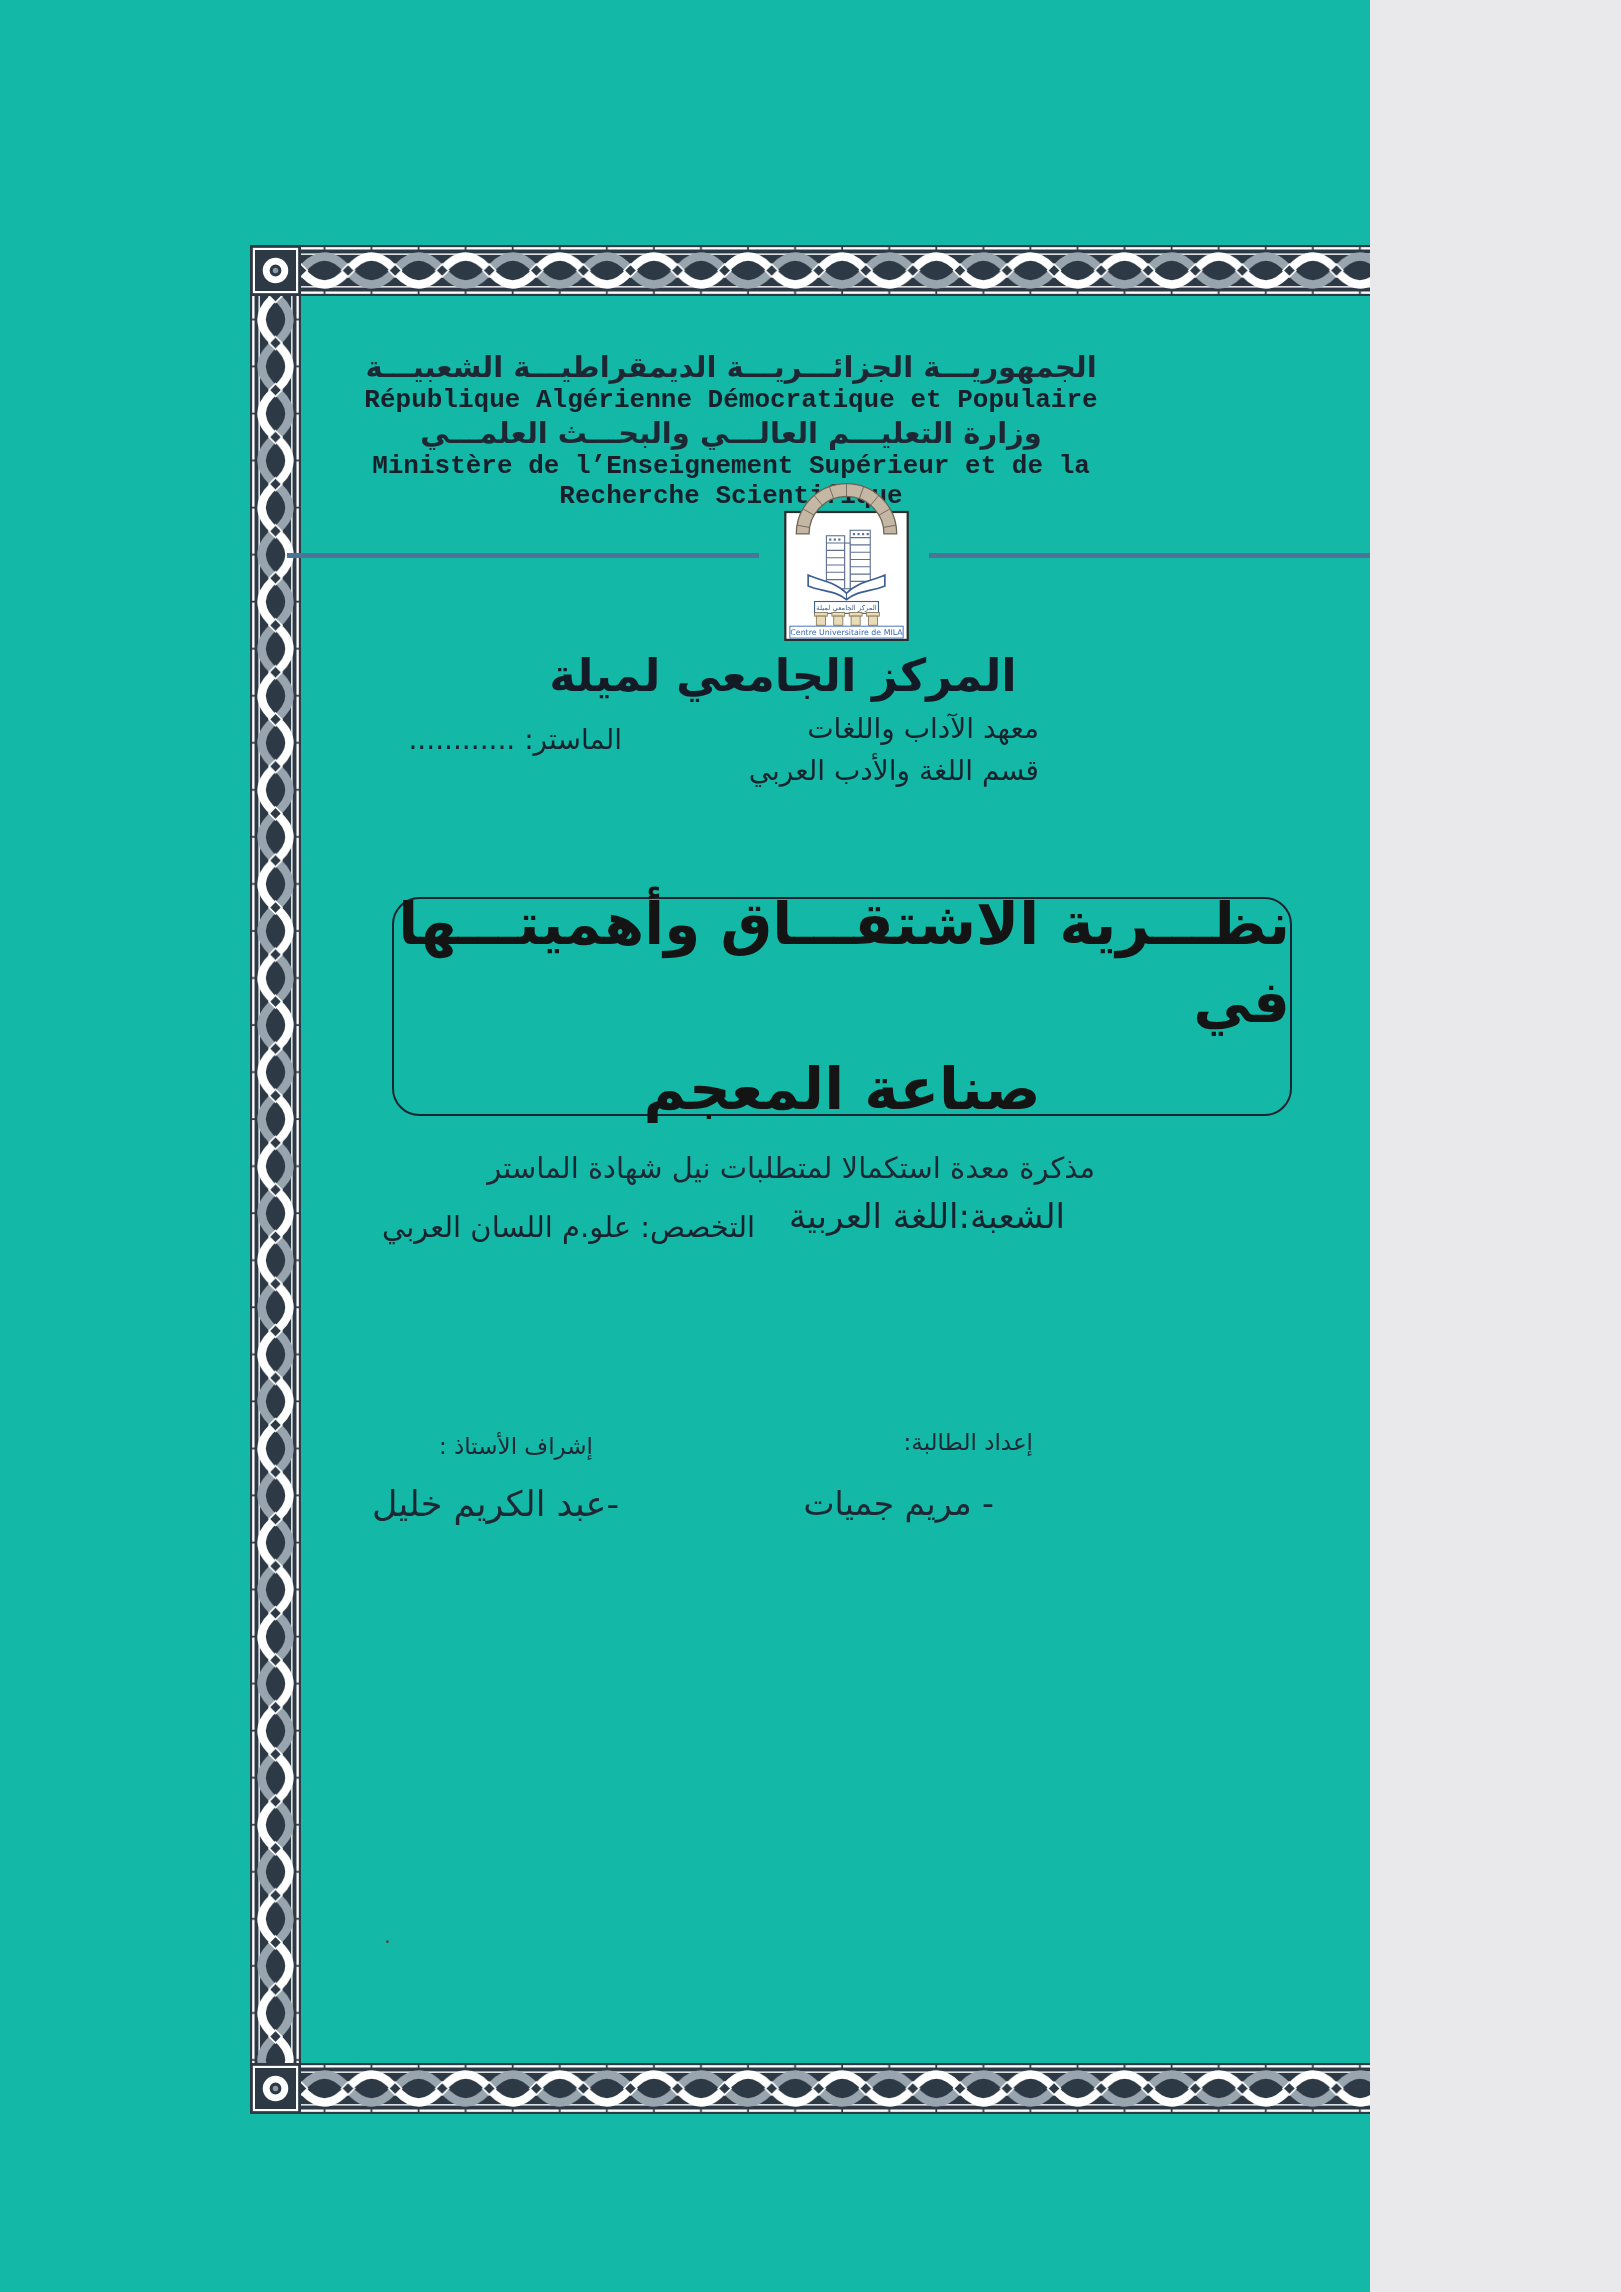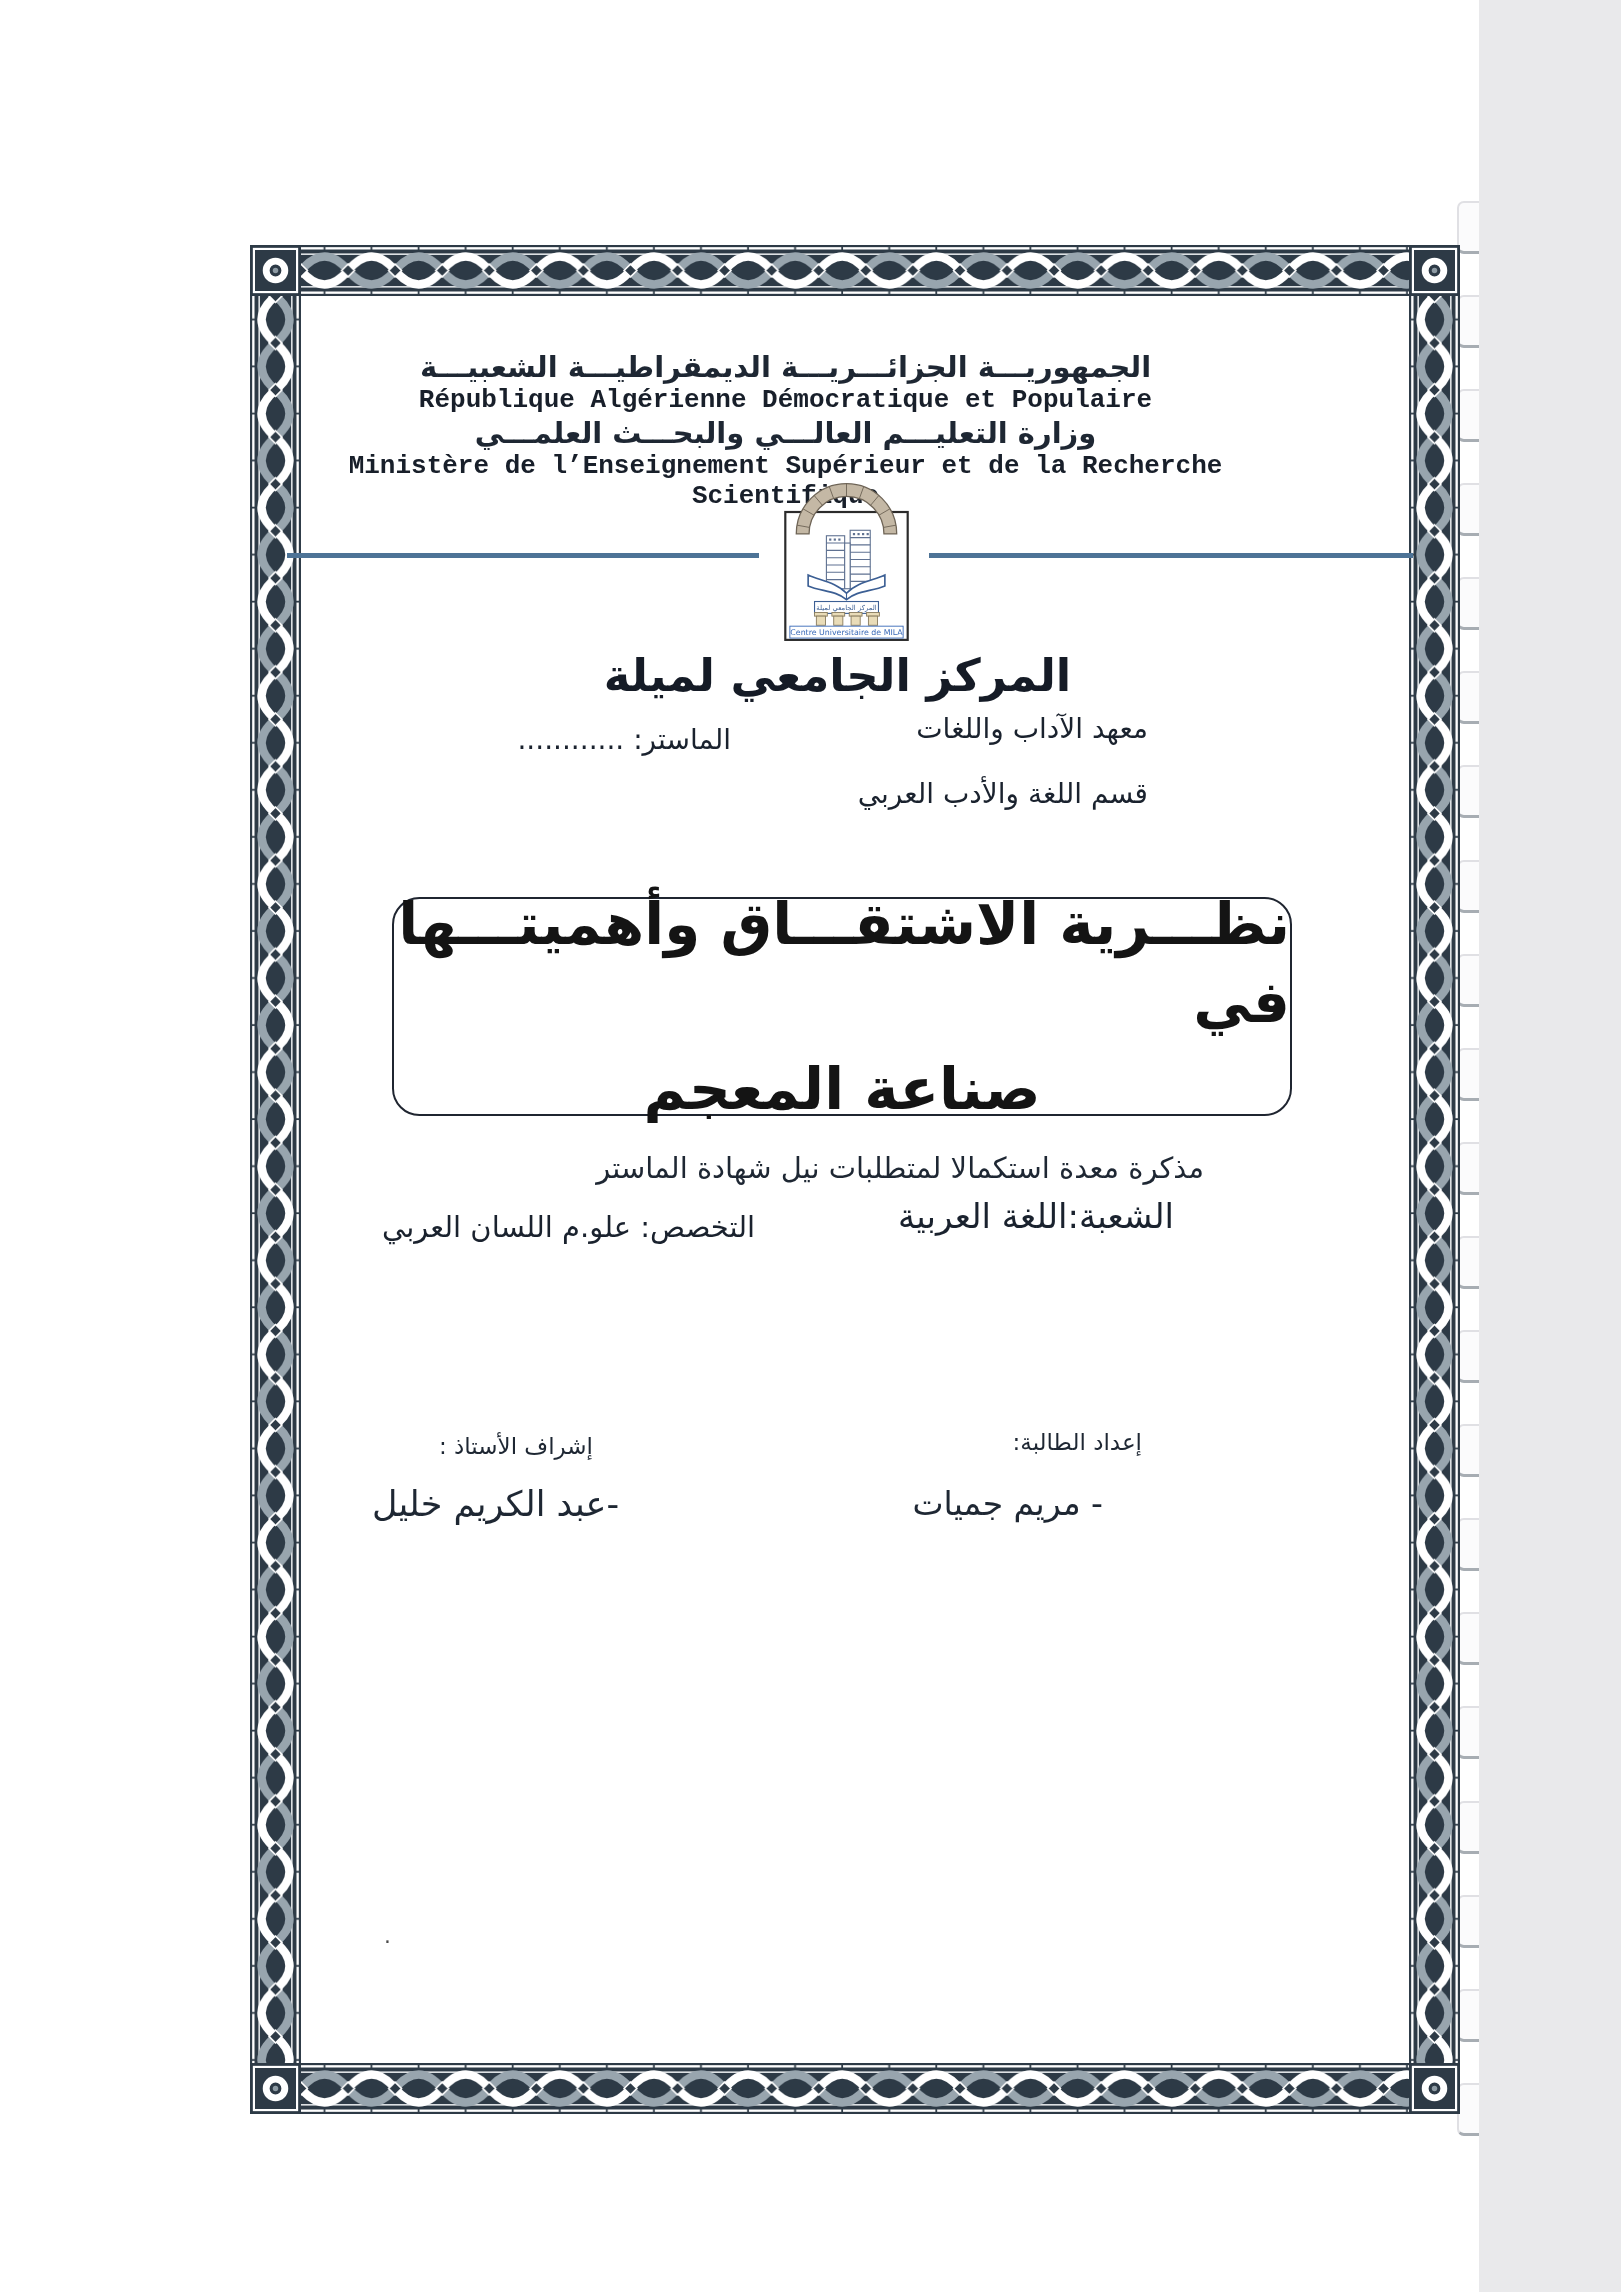--- a/index.html
+++ b/index.html
@@ -1,17 +1,17 @@
 <!DOCTYPE html>
 <html><head>
 <meta charset="utf-8">
 <style>
   html,body{margin:0;padding:0;background:#e9e9eb;}
   .scan{
-    position:relative;width:1479px;height:2293px;background:#ffffff;overflow:hidden;
+    position:relative;width:1370px;height:2293px;background:#14b8a6;overflow:hidden;
     font-family:"DejaVu Sans",sans-serif;color:#1e2733;
   }
   
   .edge-bg{position:absolute;left:1518px;top:0;right:0;bottom:0;background:#f1f1f3;}
   .edge-line{position:absolute;left:1510px;top:0;width:6.9px;height:2293px;background:#c6c8cc;}
   .hole{
     position:absolute;left:1457px;width:31px;height:53px;
     background:#fbfbfc;border:2px solid #e0e0e4;border-bottom:3.9px solid #a7adb3;
     border-radius:6.9px;box-sizing:border-box;
   }
@@ -251,21 +251,21 @@
           <rect x="99" y="152" width="10" height="10"></rect>
       </g>
 
       <rect x="13" y="163" width="124" height="13" fill="#ffffff" stroke="#3a6ab8" stroke-width="1"></rect>
       <text x="75" y="173" font-size="8.6" fill="#3a6ab8" text-anchor="middle">Centre Universitaire de MILA</text>
     </svg>
   </div>
 
   <div class="abs uni-title ar">المركز الجامعي لميلة</div>
   <div class="abs side-ar ar" style="top:712px;right:331px">معهد الآداب واللغات</div>
-  <div class="abs side-ar ar" style="top:777px;right:331px">قسم اللغة والأدب العربي</div>
+  <div class="abs side-ar ar" style="top:754px;right:331px">قسم اللغة والأدب العربي</div>
   <div class="abs side-ar ar" style="top:723px;right:748px">الماستر: ............</div>
 
   <div class="abs memo ar" style="top:1151px;right:275px">مذكرة معدة استكمالا لمتطلبات نيل شهادة الماستر</div>
 
   <div class="abs title-box">
     <div class="title-line ar">نظـــرية الاشتقـــاق وأهميتـــها في</div>
     <div class="title-line ar">صناعة المعجم</div>
   </div>
   <div class="abs side-ar ar" style="top:1196px;right:305px;font-size:34px">الشعبة:اللغة العربية</div>
   <div class="abs side-ar ar" style="top:1210px;left:382px;font-size:29px">التخصص: علو.م اللسان العربي</div>

